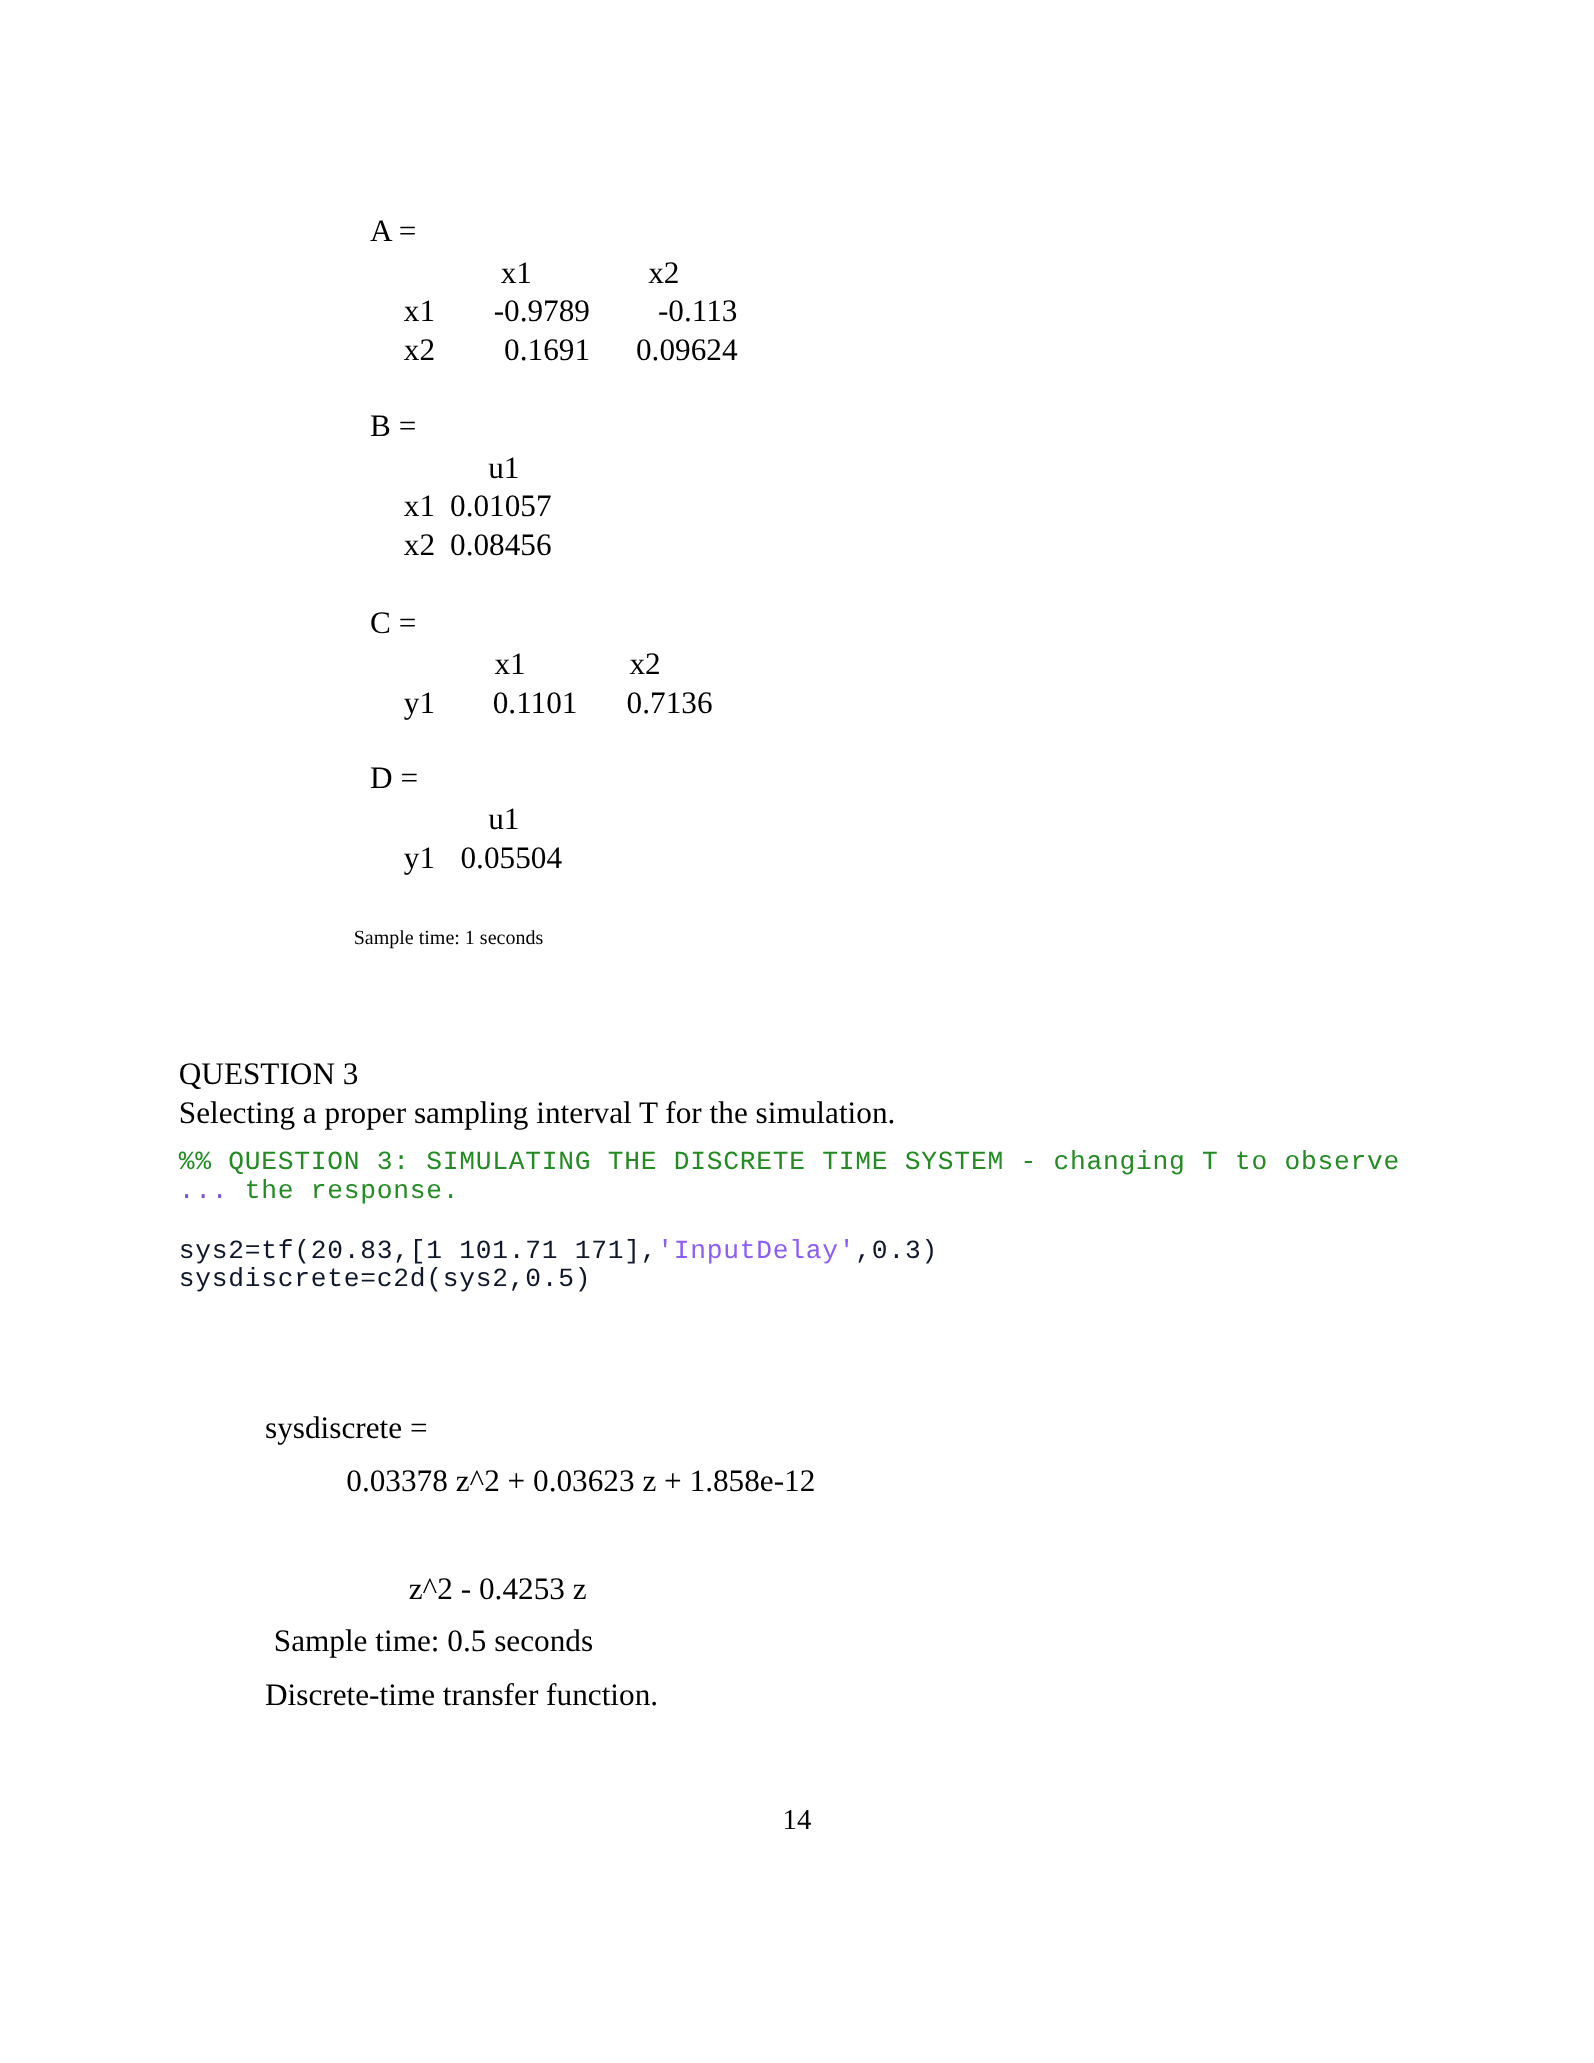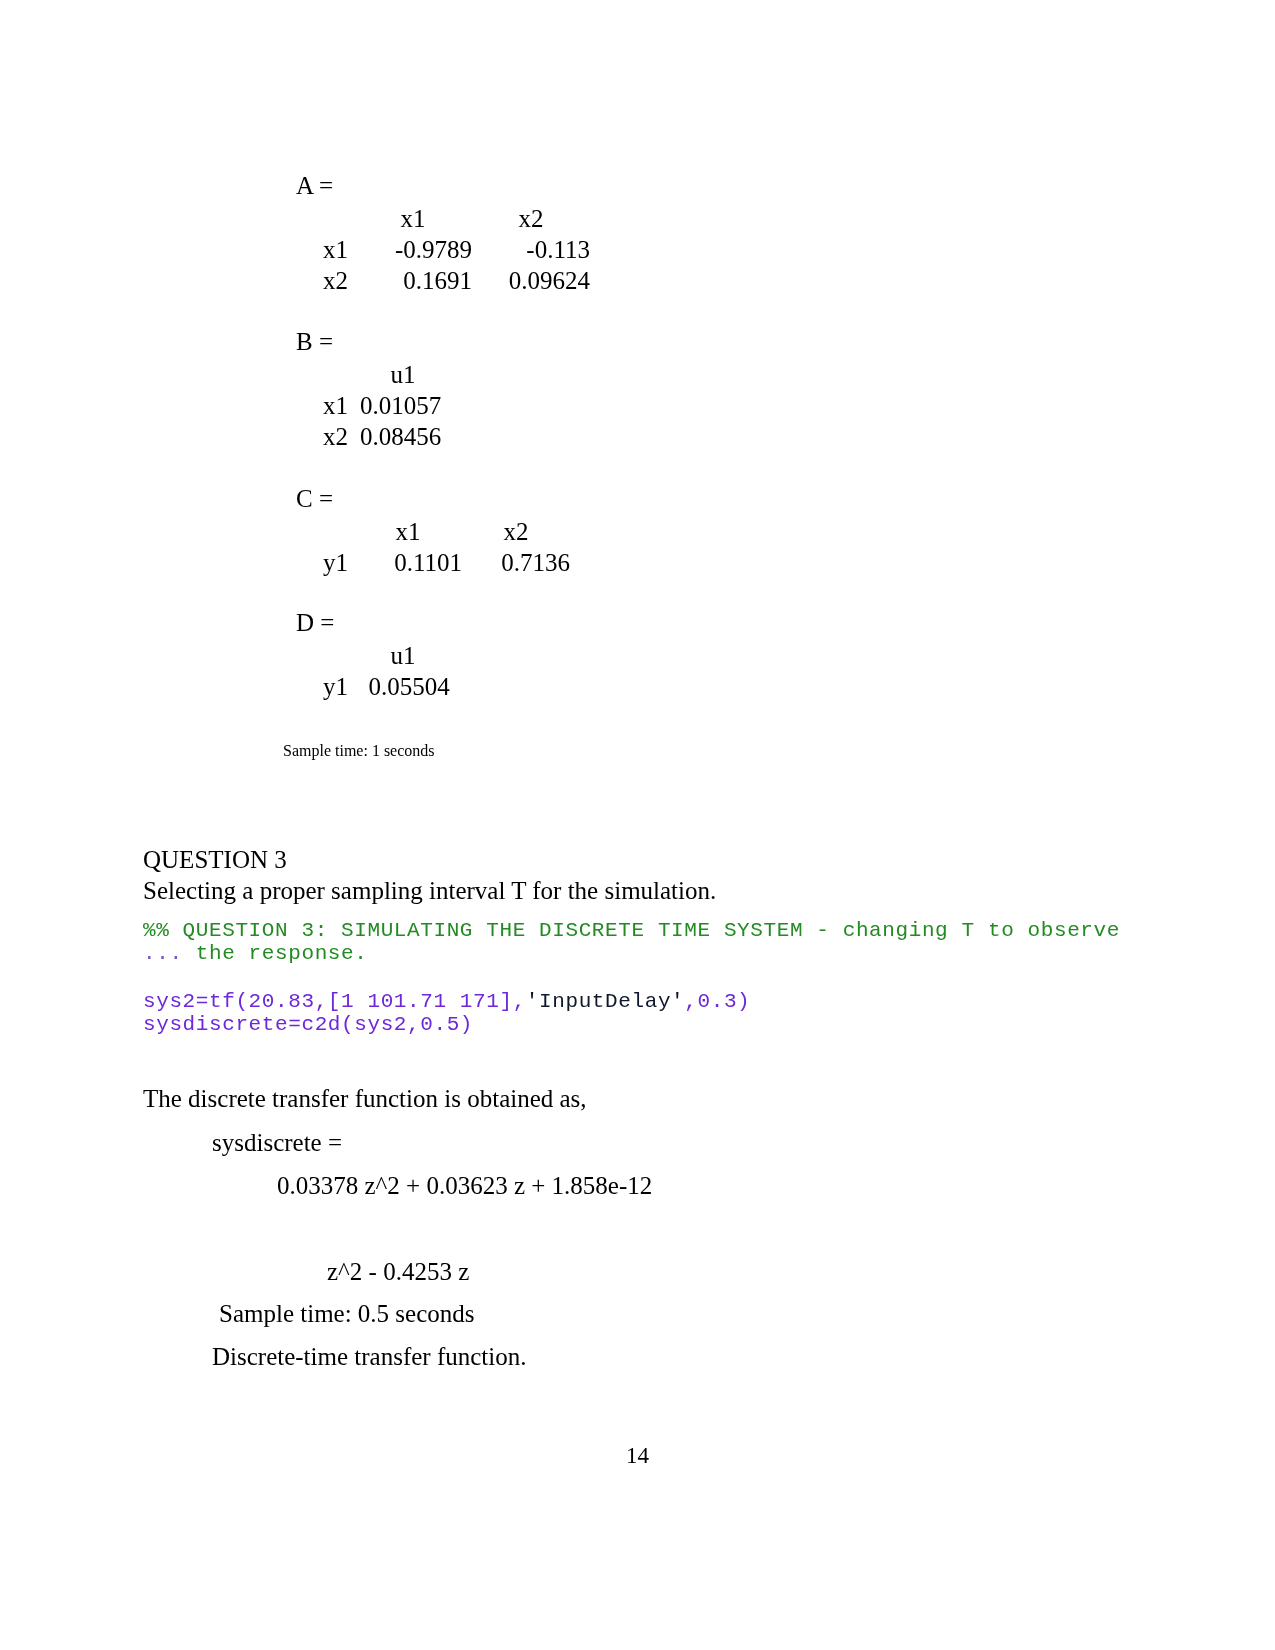--- a/index.html
+++ b/index.html
@@ -88,22 +88,22 @@
     position: absolute;
     left: 143px;
     font-family: "Liberation Mono", "DejaVu Sans Mono", monospace;
     font-size: 21px;
     line-height: 23px;
     white-space: pre;
     letter-spacing: 0.6px;
   }
   .code .comment { color: #228b22; }
   .code .ellipsis { color: #7a52cc; }
-  .code .plain { color: #6d28d9; }
-  .code .str { color: #0f172a; }
+  .code .plain { color: #0f172a; }
+  .code .str { color: #8b5cf6; }
 
   
   .tf-line {
     position: absolute;
     font-family: "Liberation Serif", "DejaVu Serif", serif;
     font-size: 25px;
     line-height: 31px;
     white-space: pre;
   }
 
@@ -197,21 +197,20 @@
 
   <div class="q-heading" style="top:828px;">QUESTION 3</div>
   <div class="para" style="top:875px;">Selecting a proper sampling interval T for the simulation.</div>
 
   <div class="code" style="top:919px;"><span class="comment">%%</span><span class="comment"> QUESTION 3: SIMULATING THE DISCRETE TIME SYSTEM - changing T to observe</span></div>
   <div class="code" style="top:942px;"><span class="ellipsis">...</span><span class="comment"> the response.</span></div>
 
   <div class="code" style="top:990px;"><span class="plain">sys2=tf(20.83,[1 101.71 171],</span><span class="str">'InputDelay'</span><span class="plain">,0.3)</span></div>
   <div class="code" style="top:1013px;"><span class="plain">sysdiscrete=c2d(sys2,0.5)</span></div>
 
-  <div class="para" style="top:1083px;">The discrete transfer function is obtained as,</div>
 
   <div class="tf-line" style="left:212px;top:1127px;">sysdiscrete =</div>
   <div class="tf-line" style="left:277px;top:1170px;">0.03378 z^2 + 0.03623 z + 1.858e-12</div>
   <div class="tf-line" style="left:327px;top:1256px;">z^2 - 0.4253 z</div>
   <div class="tf-line" style="left:219px;top:1298px;">Sample time: 0.5 seconds</div>
   <div class="tf-line" style="left:212px;top:1341px;">Discrete-time transfer function.</div>
 
   <div class="page-number">14</div>
 
 </div>

